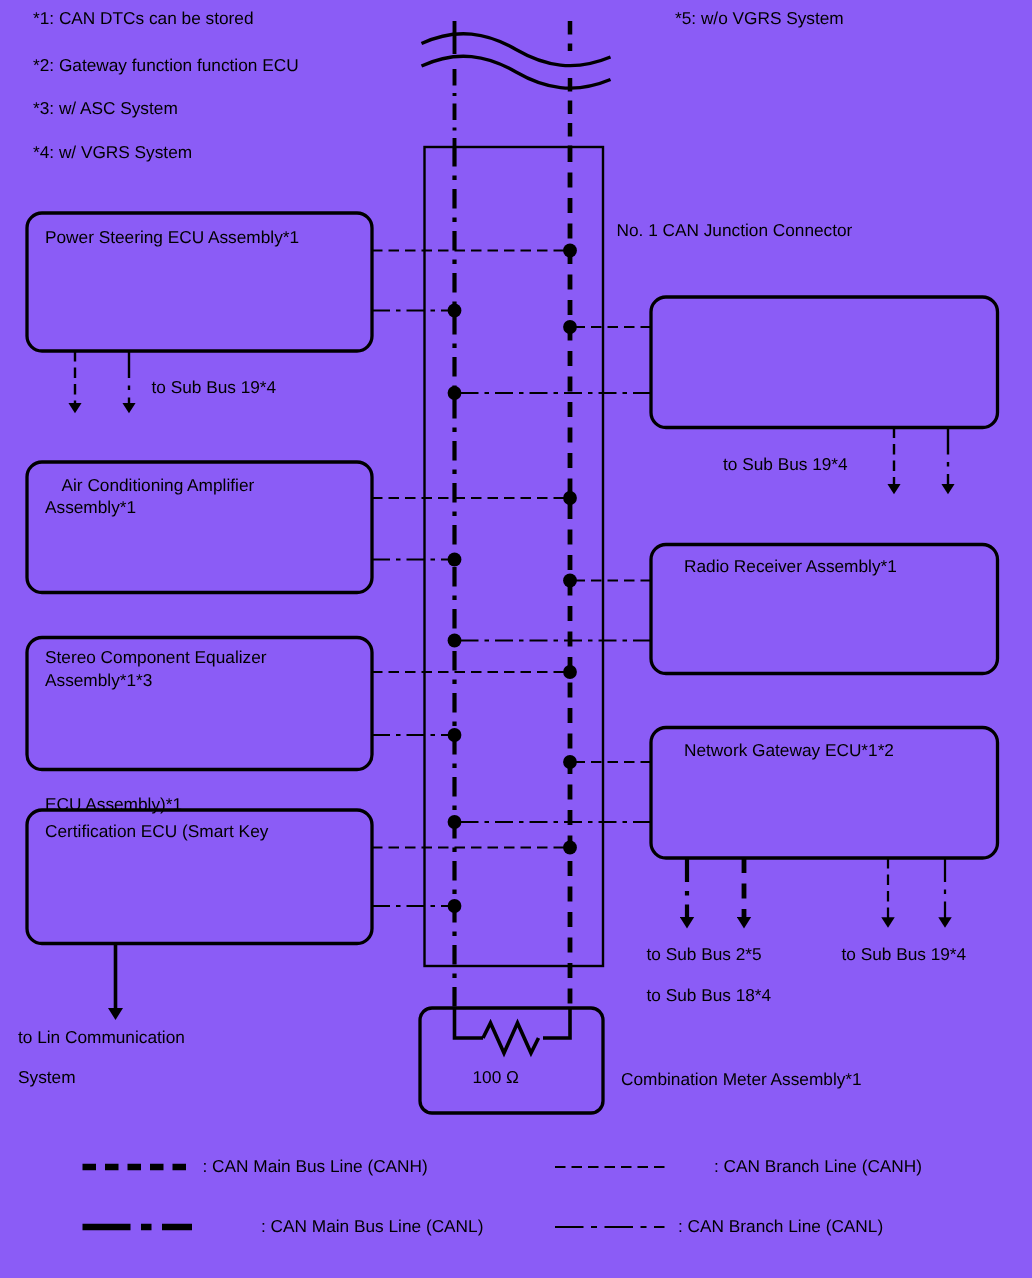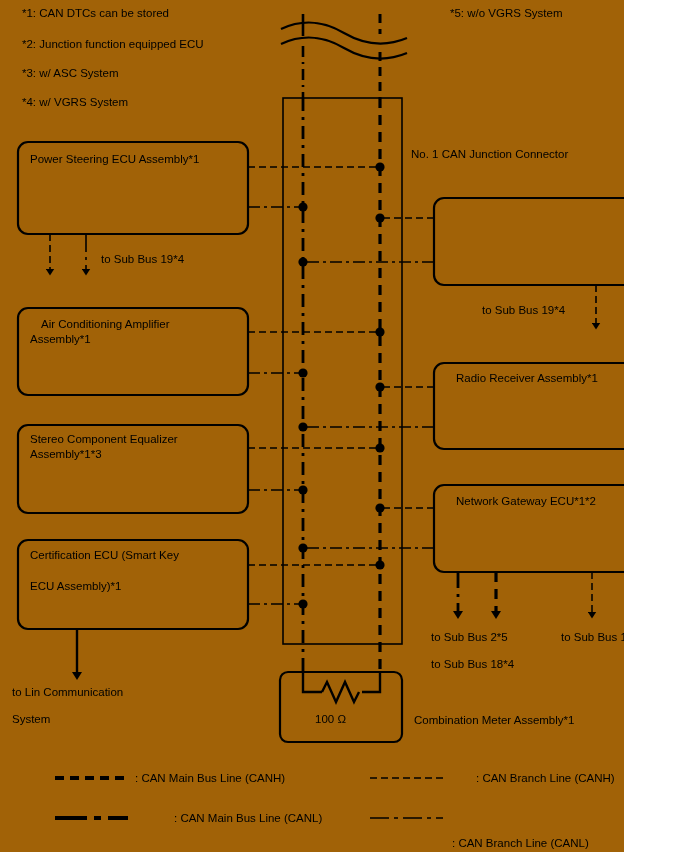--- a/index.html
+++ b/index.html
@@ -4,24 +4,24 @@
 <title>CAN Communication System Diagram</title>
 <style>
   html,body{margin:0;padding:0;background:#ffffff;}
   body{
     font-family:"Liberation Sans","DejaVu Sans",sans-serif;
     color:#000;
     -webkit-font-smoothing:antialiased;
   }
   #root{
     position:relative;
-    width:624px;
+    width:688px;
     height:852px;
     overflow:hidden;
-    background:#a16207;
+    background:#8b5cf6;
   }
   #svg-layer{
     position:absolute;
     left:0; top:0;
     width:688px;
     height:852px;
   }
   .txt{
     position:absolute;
     font-size:11.5px;
@@ -164,51 +164,51 @@
 
     <g stroke="#000" fill="none">
       <path d="M55,778 L128,778" stroke-width="4.2" stroke-dasharray="9,6"></path>
       <path d="M55,818 L128,818" stroke-width="4.2" stroke-dasharray="32,7,7,7"></path>
       <path d="M370,778 L443,778" stroke-width="1.4" stroke-dasharray="7,4"></path>
       <path d="M370,818 L443,818" stroke-width="1.4" stroke-dasharray="19,5,4,5"></path>
     </g>
   </svg>
 
   <div class="txt note" style="left:22px;top:6px;">*1: CAN DTCs can be stored</div>
-  <div class="txt note" style="left:22px;top:37px;">*2: Junction function equipped ECU</div>
+  <div class="txt note" style="left:22px;top:37px;">*2: Gateway function function ECU</div>
   <div class="txt note" style="left:22px;top:66px;">*3: w/ ASC System</div>
   <div class="txt note" style="left:22px;top:95px;">*4: w/ VGRS System</div>
   <div class="txt note" style="left:450px;top:6px;">*5: w/o VGRS System</div>
 
   <div class="txt" style="left:411px;top:147px;">No. 1 CAN Junction Connector</div>
 
   <div class="txt boxlabel" style="left:30px;top:152px;">Power Steering ECU Assembly*1</div>
 
   <div class="txt boxlabel" style="left:41px;top:317px;">Air Conditioning Amplifier</div>
   <div class="txt boxlabel" style="left:30px;top:332px;">Assembly*1</div>
 
   <div class="txt boxlabel" style="left:30px;top:432px;text-align:right;">Stereo Component Equalizer</div>
   <div class="txt boxlabel" style="left:30px;top:447px;">Assembly*1*3</div>
 
   <div class="txt boxlabel" style="left:30px;top:548px;">Certification ECU (Smart Key</div>
-  <div class="txt boxlabel" style="left:30px;top:579px;">ECU Assembly)*1</div>
+  <div class="txt boxlabel" style="left:30px;top:530px;">ECU Assembly)*1</div>
 
   <div class="txt boxlabel" style="left:456px;top:371px;">Radio Receiver Assembly*1</div>
   <div class="txt boxlabel" style="left:456px;top:494px;">Network Gateway ECU*1*2</div>
 
   <div class="txt" style="left:101px;top:252px;">to Sub Bus 19*4</div>
   <div class="txt" style="left:482px;top:303px;">to Sub Bus 19*4</div>
   <div class="txt" style="left:431px;top:630px;">to Sub Bus 2*5</div>
   <div class="txt" style="left:431px;top:657px;">to Sub Bus 18*4</div>
   <div class="txt" style="left:561px;top:630px;">to Sub Bus 19*4</div>
 
   <div class="txt" style="left:12px;top:685px;">to Lin Communication</div>
   <div class="txt" style="left:12px;top:712px;">System</div>
 
   <div class="txt" style="left:315px;top:712px;">100 Ω</div>
   <div class="txt" style="left:414px;top:713px;">Combination Meter Assembly*1</div>
 
   <div class="txt legendlabel" style="left:135px;top:771px;">: CAN Main Bus Line (CANH)</div>
   <div class="txt legendlabel" style="left:476px;top:771px;">: CAN Branch Line (CANH)</div>
   <div class="txt legendlabel" style="left:135px;top:811px;margin-left:39px;">: CAN Main Bus Line (CANL)</div>
-  <div class="txt legendlabel" style="left:452px;top:811px;margin-top:25px;">: CAN Branch Line (CANL)</div>
+  <div class="txt legendlabel" style="left:452px;top:811px;">: CAN Branch Line (CANL)</div>
 
 </div>
 
 </body></html>

